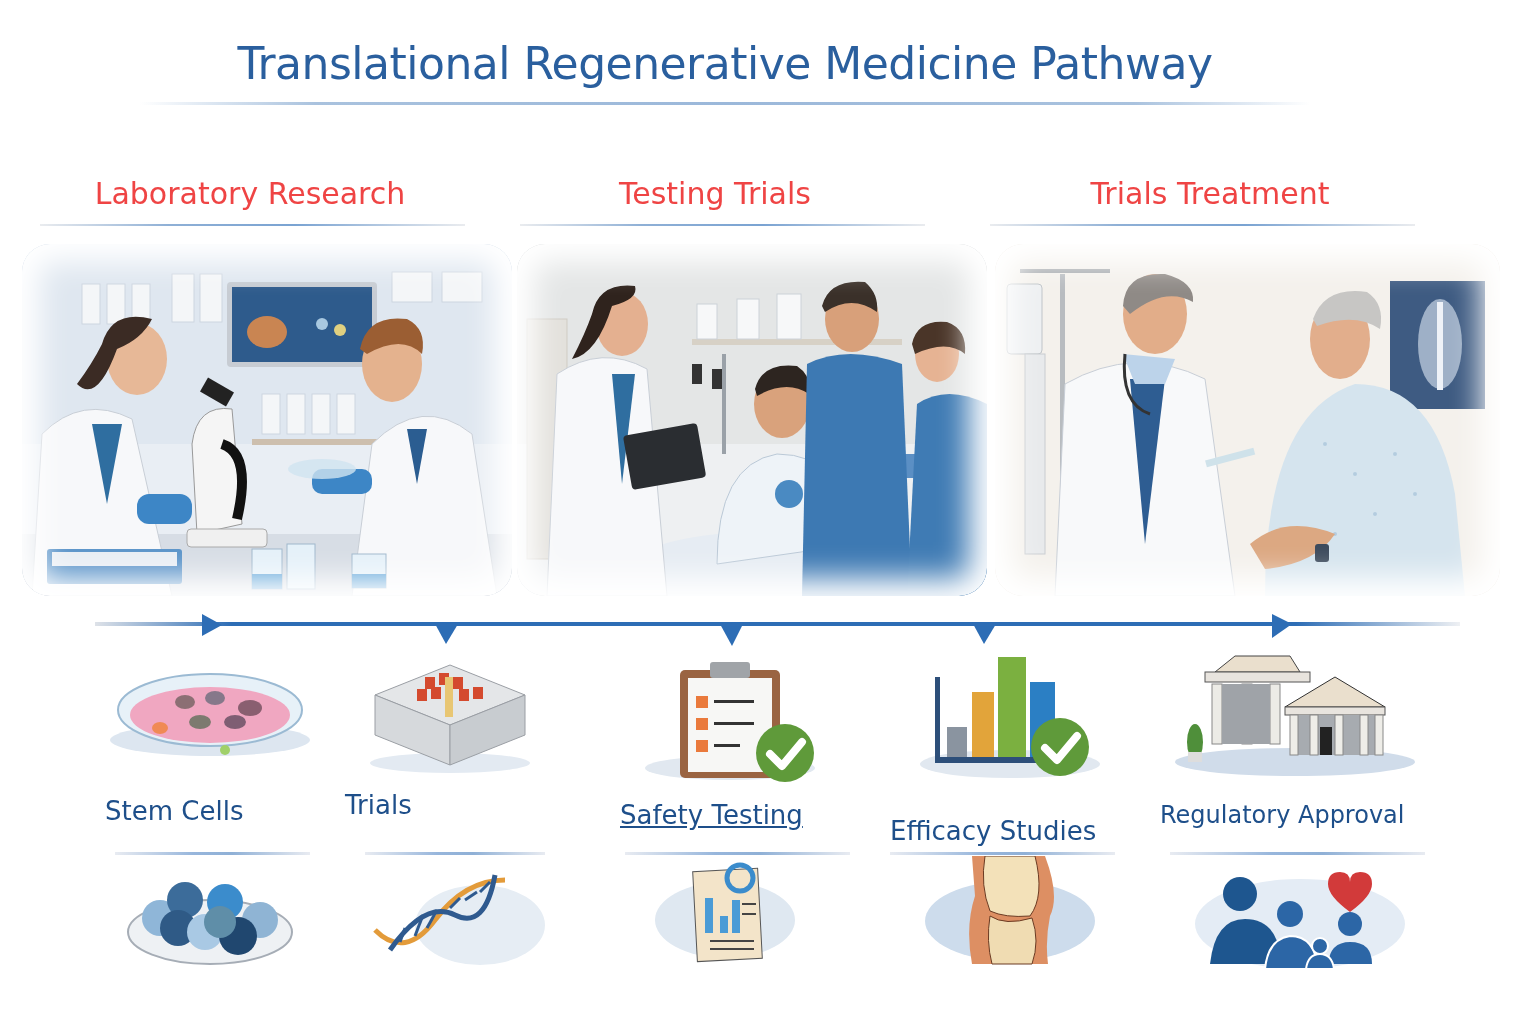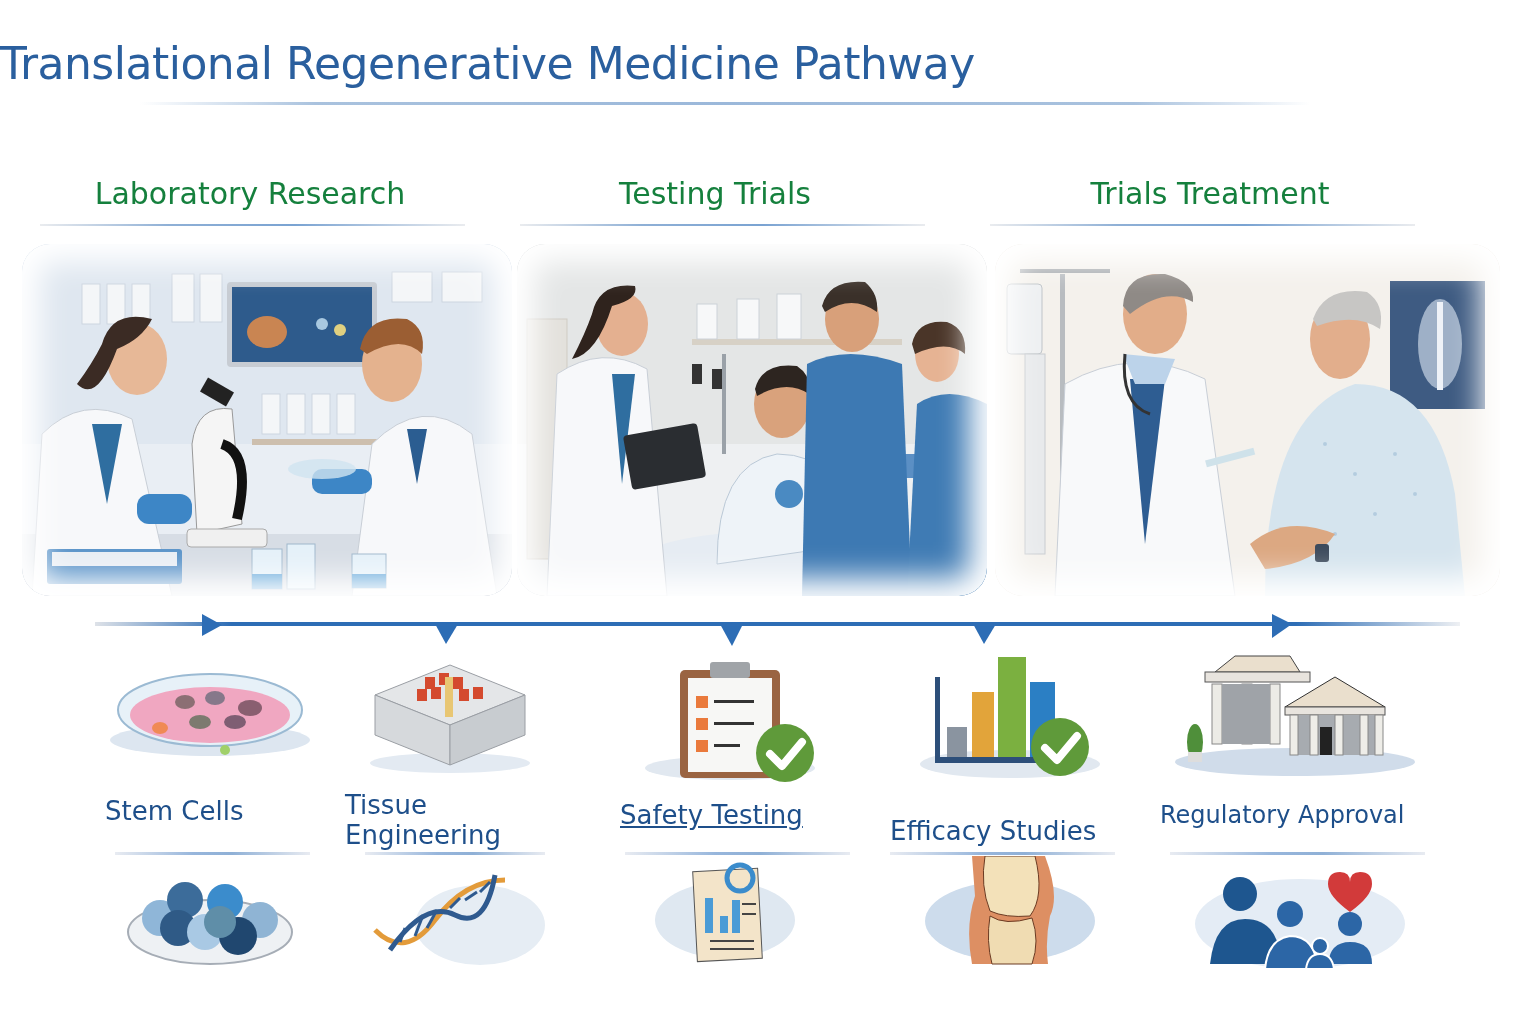--- a/index.html
+++ b/index.html
@@ -3,29 +3,29 @@
 <meta charset="utf-8">
 <style>
   html, body { margin: 0; padding: 0; }
   body {
     width: 1536px; height: 1024px; overflow: hidden;
     background: #ffffff;
     font-family: "DejaVu Sans", "Liberation Sans", sans-serif;
     position: relative;
   }
   .title {
-    position: absolute; left: 0; top: 38px; width: 1450px; 
+    position: absolute; left: 0; top: 38px; width: 1450px; text-align: center;
     font-size: 44px; color: #2a5f9e; letter-spacing: -0.5px; font-weight: normal;
   }
   .title-rule {
     position: absolute; left: 140px; top: 102px; width: 1170px; height: 3px;
     background: linear-gradient(90deg, rgba(200,210,225,0), #a9c2de 15%, #9bb8da 50%, #a9c2de 85%, rgba(200,210,225,0));
   }
   .phase-title {
-    position: absolute; top: 176px; font-size: 30px; color: #15803d; text-align: center;
+    position: absolute; top: 176px; font-size: 30px; color: #ef4444; text-align: center;
   }
   .phase-rule {
     position: absolute; top: 224px; height: 2px;
     background: linear-gradient(90deg, rgba(150,160,175,0.2), #8fb0d6 30%, #7aa3d2 60%, rgba(150,160,175,0.2));
   }
   .scene {
     position: absolute; top: 244px; height: 352px; overflow: hidden;
     border-radius: 28px;
   }
   .scene::after {
@@ -285,22 +285,21 @@
       <rect x="190" y="63" width="8" height="40"></rect>
       <rect x="205" y="63" width="8" height="40"></rect>
   </g>
   <rect x="150" y="75" width="12" height="28" fill="#222"></rect>
   <ellipse cx="25" cy="90" rx="8" ry="18" fill="#4f8f3a"></ellipse>
   <rect x="18" y="100" width="14" height="10" fill="#ddd"></rect>
 </svg>
 
 <div class="step-label" style="left:105px;top:796px;width:210px;">Stem Cells</div>
 <div class="step-label" style="left:345px;top:790px;width:210px;">
-  <div>Tissue</div>
-  <div>Engineering</div>
+  <div>Trials</div>
 </div>
 <div class="step-label" style="left:620px;top:800px;width:230px;text-decoration:underline;">Safety Testing</div>
 <div class="step-label" style="left:890px;top:800px;width:235px;margin-top:16px;">Efficacy Studies</div>
 <div class="step-label" style="left:1160px;top:800px;width:265px;font-size:24px;">Regulatory Approval</div>
 
 <div class="step-rule" style="left:115px;width:195px;"></div>
 <div class="step-rule" style="left:365px;width:180px;"></div>
 <div class="step-rule" style="left:625px;width:225px;"></div>
 <div class="step-rule" style="left:890px;width:225px;"></div>
 <div class="step-rule" style="left:1170px;width:255px;"></div>

